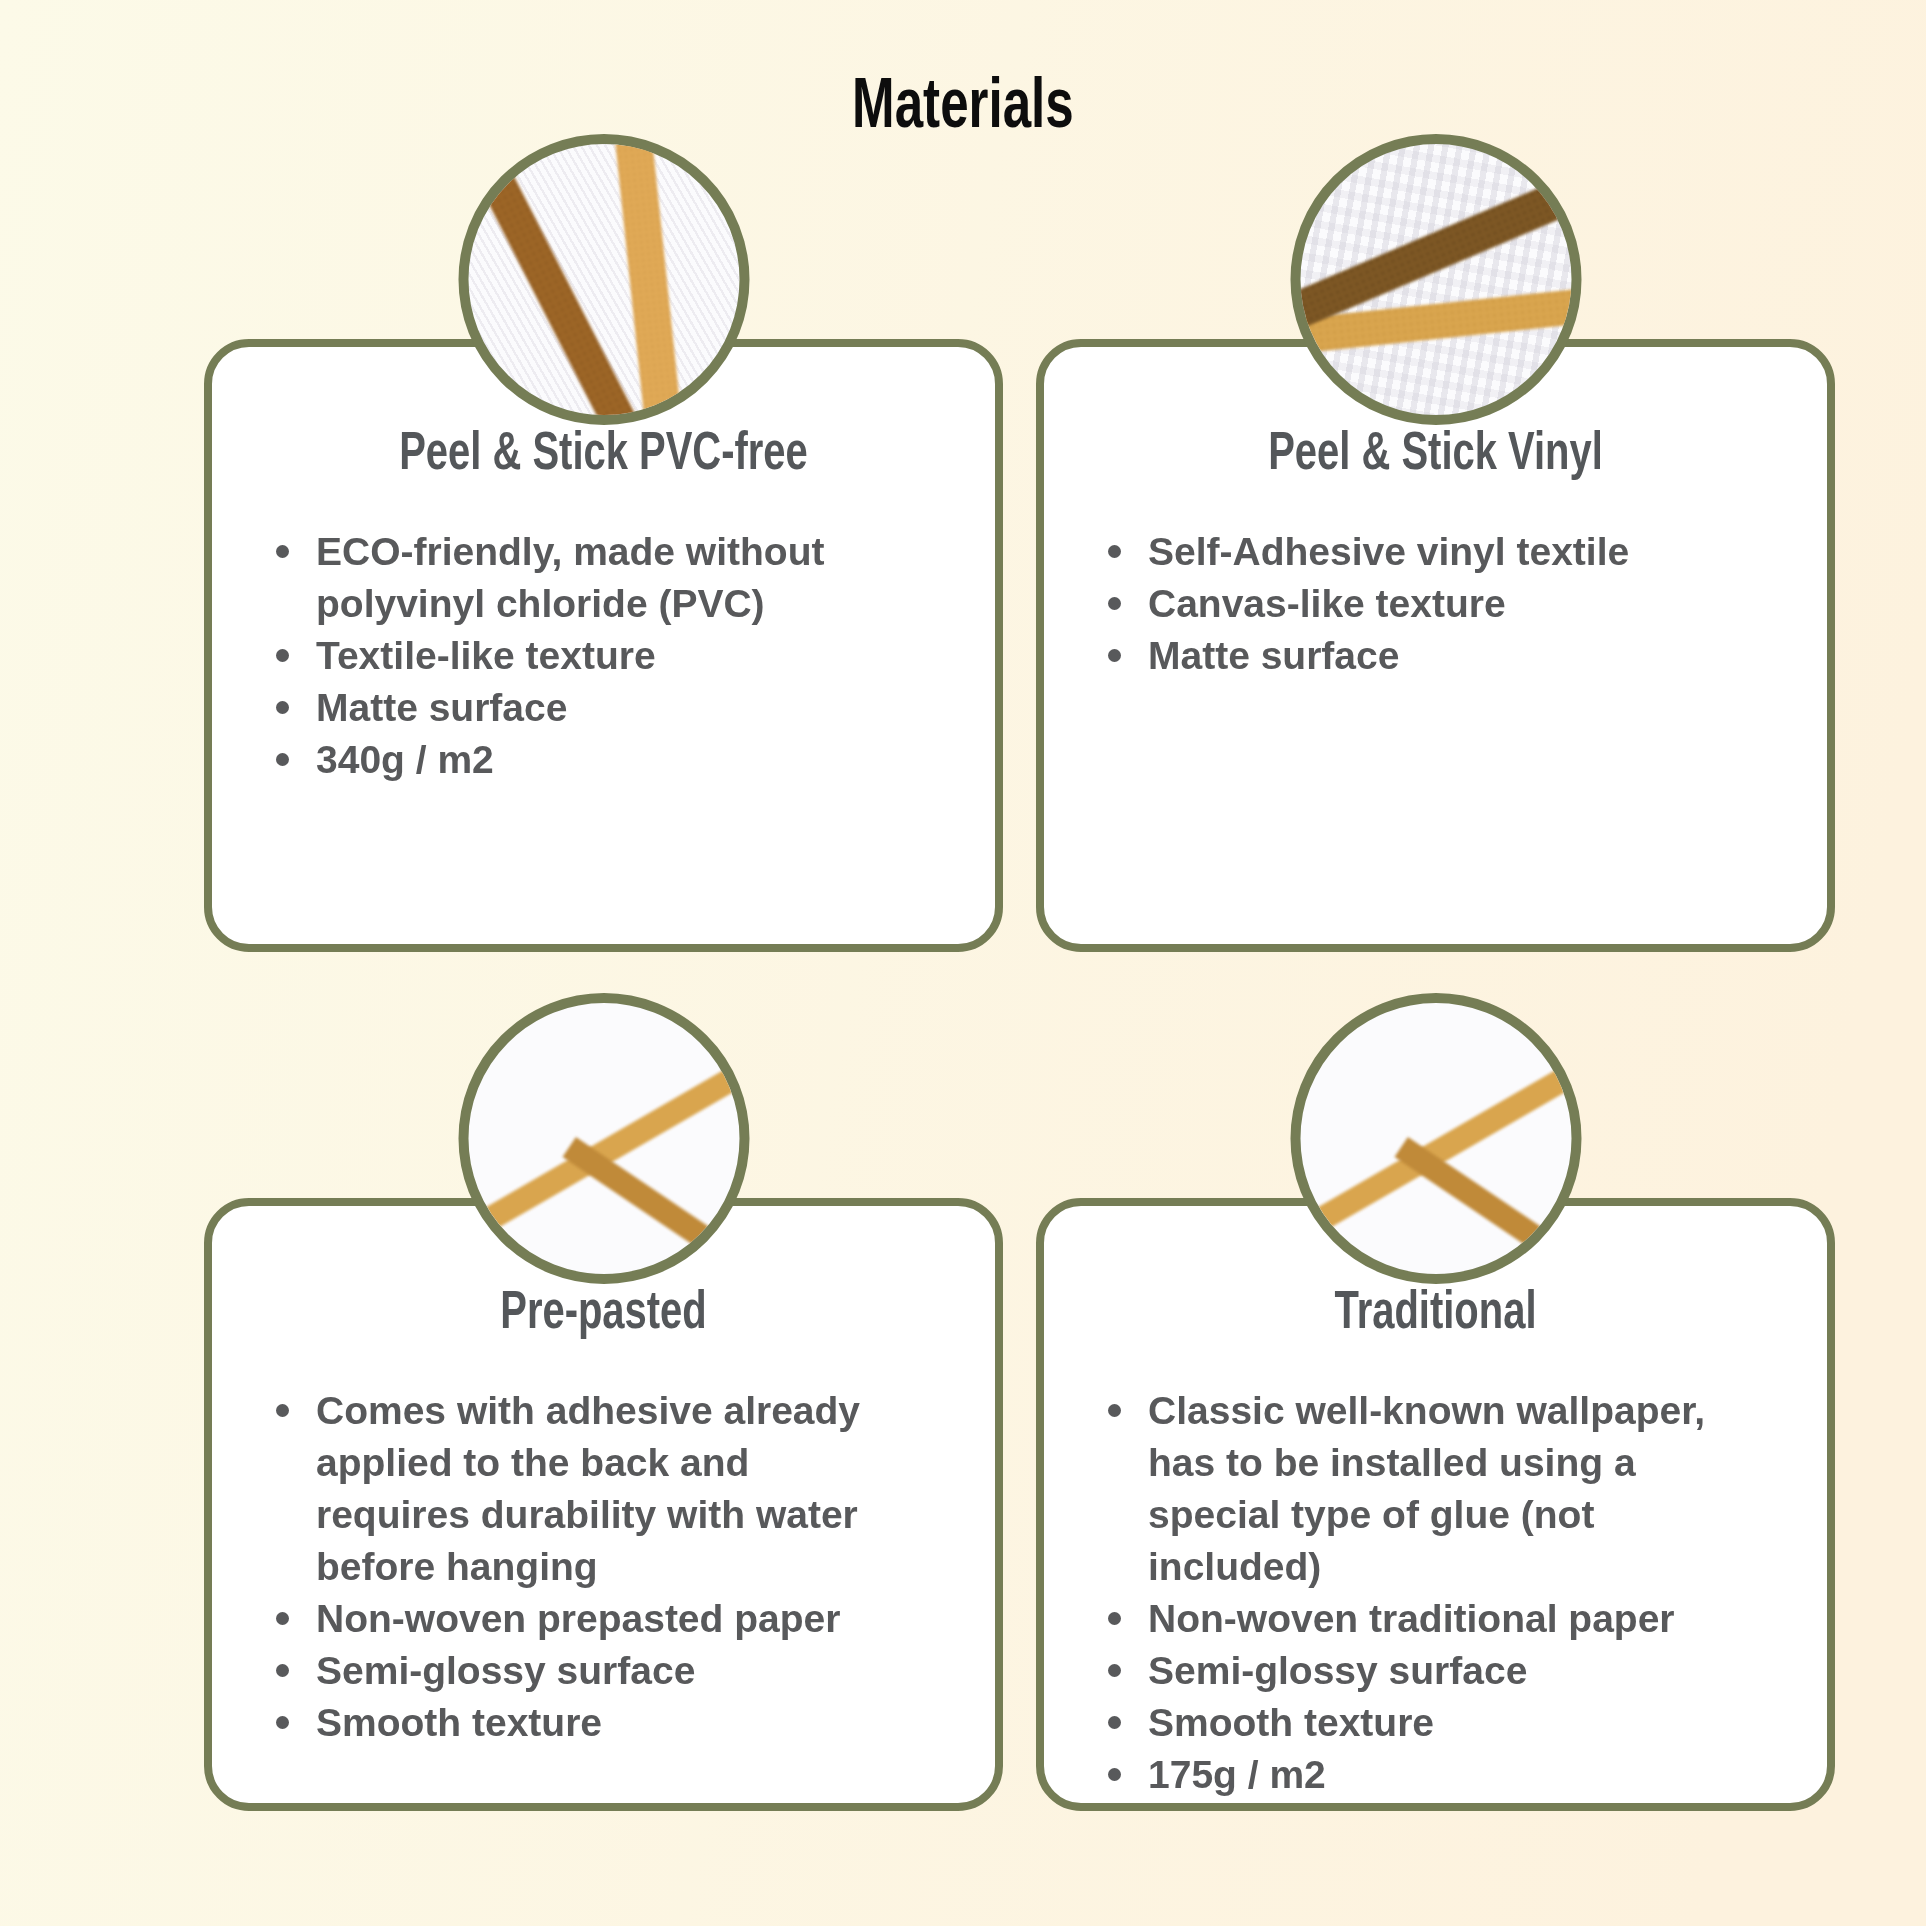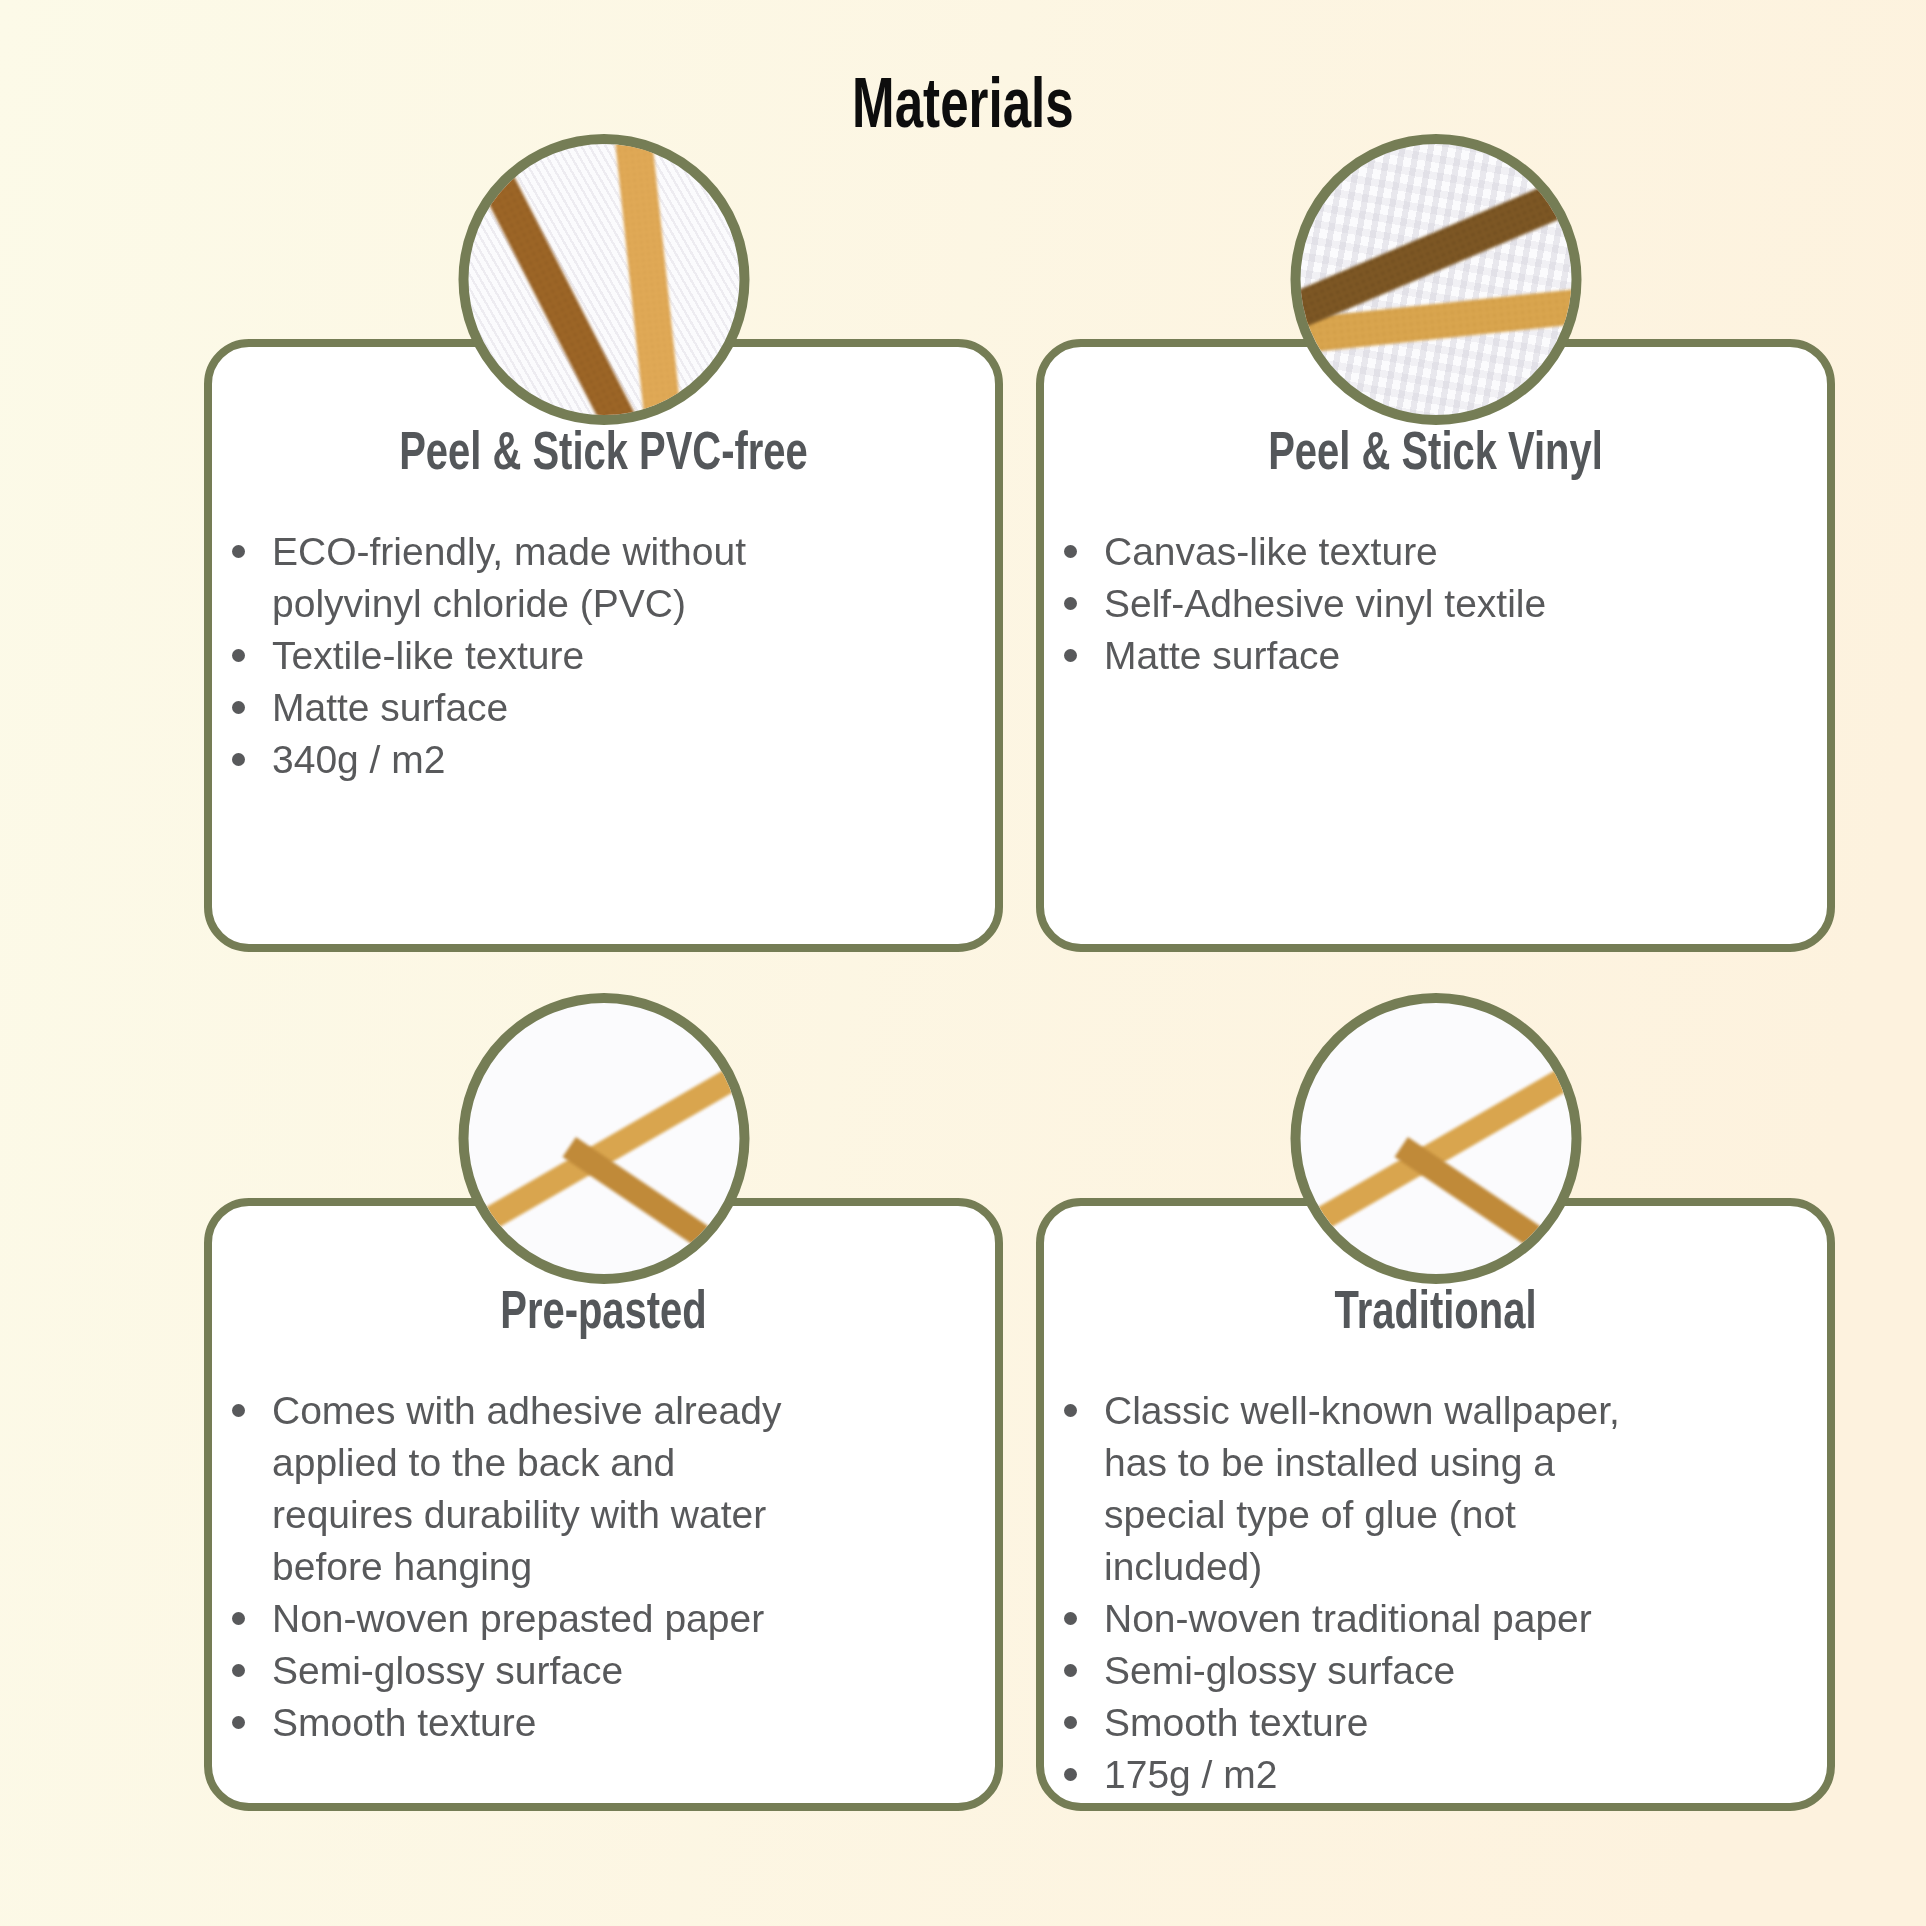--- a/index.html
+++ b/index.html
@@ -72,21 +72,21 @@
        background-color:var(--gold_deep,#C08A39);}
 
   .card-heading{
     margin:72px 0 0;padding:0;text-align:center;
     font-size:54px;font-weight:bold;line-height:62px;
     color:var(--heading_color,#54575A);
     transform:scaleX(0.74);transform-origin:50% 50%;
     white-space:nowrap;
   }
   .bullets{
-    margin:45px 0 0;padding:0 0 0 60px;list-style:none;
+    margin:45px 0 0;padding:0 0 0 104px;list-style:none;font-weight:bold;
   }
   .bullets li{
     position:relative;
     font-size:39px;line-height:52px;
     color:var(--body_color,#58595B);
     white-space:pre-line;
   }
   .bullets li::before{
     content:"";position:absolute;left:-40px;top:19px;
     width:13px;height:13px;border-radius:50%;
@@ -115,22 +115,22 @@
       </ul>
   </section>
 
   <section class="card pos-tr">
     <div class="swatch canvas">
       <span class="stripe s2gold"></span>
       <span class="stripe s2dark"></span>
     </div>
     <h2 class="card-heading">Peel &amp; Stick Vinyl</h2>
     <ul class="bullets">
+        <li>Self-Adhesive vinyl textile</li>
         <li>Canvas-like texture</li>
-        <li>Self-Adhesive vinyl textile</li>
         <li>Matte surface</li>
       </ul>
   </section>
 
   <section class="card pos-bl">
     <div class="swatch smooth">
       <span class="stripe s3main"></span>
       <span class="stripe s3branch"></span>
     </div>
     <h2 class="card-heading">Pre-pasted</h2>

